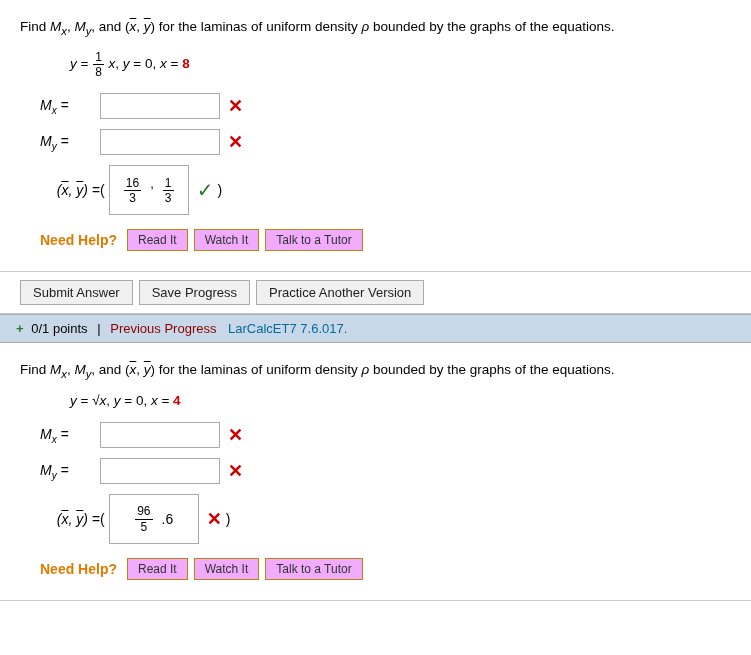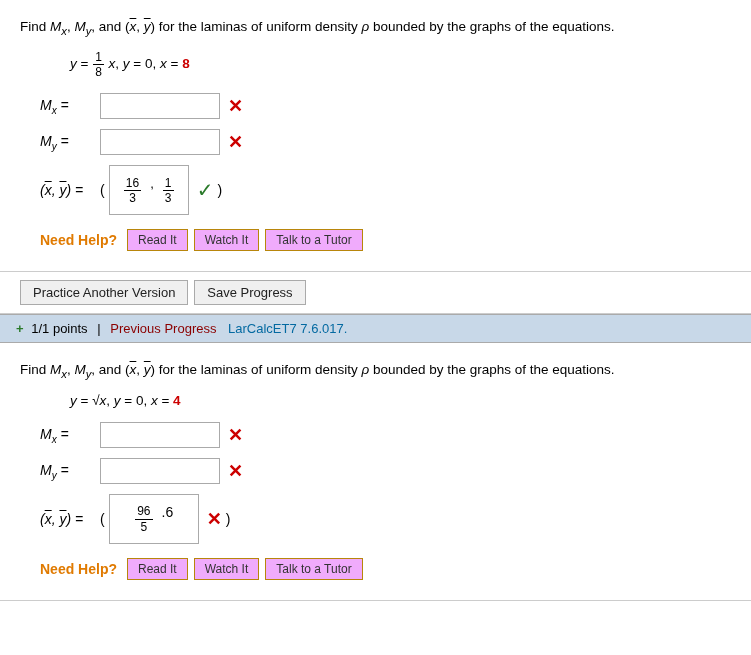--- a/index.html
+++ b/index.html
@@ -73,20 +73,21 @@
       align-items: center;
       margin-left: 20px;
       margin-bottom: 14px;
       font-size: 14px;
     }
 
     .tuple-label {
       min-width: 60px;
       font-style: italic;
       font-size: 14px;
+      text-align: right;
     }
 
     .fraction-box {
       border: 1px solid #aaa;
       padding: 4px 8px;
       min-width: 80px;
       height: 50px;
       display: flex;
       align-items: center;
       justify-content: center;
@@ -180,20 +181,21 @@
     .italic { font-style: italic; }
 
     .tuple-content {
       display: flex;
       align-items: flex-start;
       gap: 4px;
     }
 
     .problem2-tuple {
       display: flex;
+      align-items: center;
       gap: 4px;
     }
   </style>
 </head>
 <body>
 
 <div class="problem-section">
 
   <div class="problem-text">
     Find <span class="italic"><em>M</em><sub>x</sub></span>,
@@ -253,27 +255,28 @@
 
   <div class="need-help-row">
     <span class="need-help-label">Need Help?</span>
     <button class="help-btn">Read It</button>
     <button class="help-btn">Watch It</button>
     <button class="help-btn">Talk to a Tutor</button>
   </div>
 </div>
 
 <div class="action-row">
+  <button class="action-btn">Submit Answer</button>
+  <button class="action-btn">Save Progress</button>
   <button class="action-btn">Practice Another Version</button>
-  <button class="action-btn">Save Progress</button>
 </div>
 
 <div class="points-header">
   <span class="green-plus">+</span>
-  <span>1/1 points</span>
+  <span>0/1 points</span>
   <span style="margin: 0 6px;">|</span>
   <span class="prev-answers">Previous Progress</span>
   <span style="margin: 0 4px;"></span>
   <span class="course-code">LarCalcET7 7.6.017.</span>
 </div>
 
 <div class="problem-section">
 
   <div class="problem-text">
     Find <span class="italic"><em>M</em><sub>x</sub></span>,

